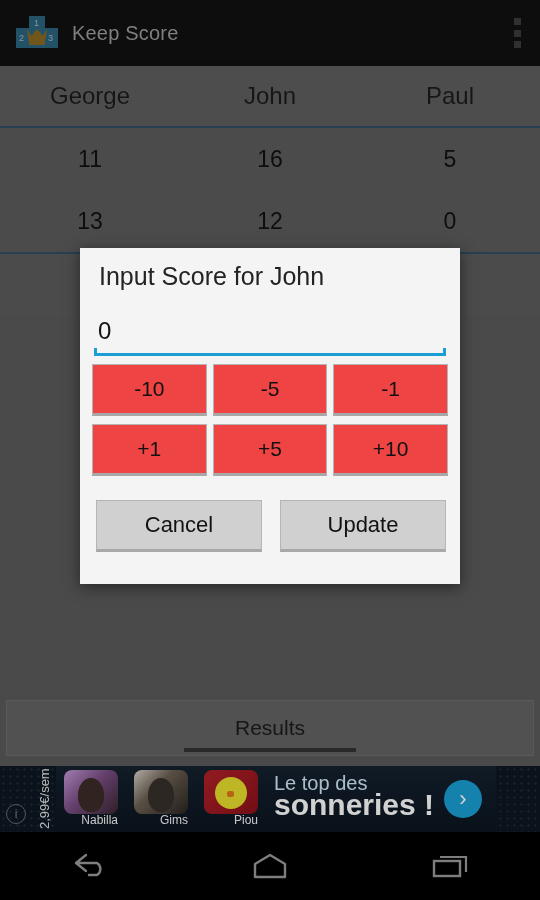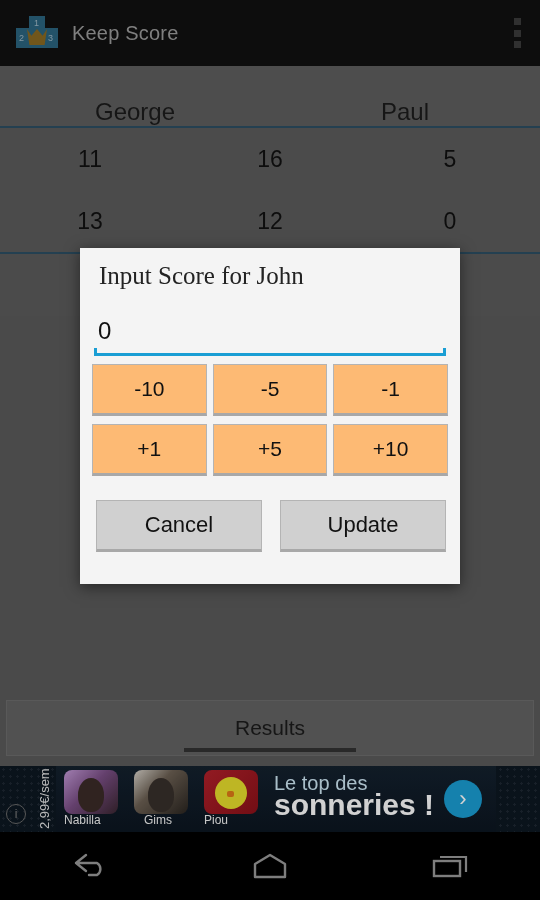--- a/index.html
+++ b/index.html
@@ -44,21 +44,21 @@
     align-items: center; cursor: pointer;
   }
   .overflow i { display: block; width: 7px; height: 7px; background: #3b3b3b; }
 
   
   .board { position: absolute; top: 66px; left: 0; width: 540px; height: 624px; }
   .row { display: flex; width: 100%; }
   .cell {
     flex: 1 1 0; text-align: center; color: #111; font-size: 23px;
   }
-  .head-row { height: 60px; align-items: flex-end; background: #5f5f5f; }
+  .head-row { height: 60px; align-items: center; background: #5f5f5f; }
   .head-row .cell { font-size: 24px; color: #1c1c1c; }
   .hr-line { height: 2px; width: 100%; background: #2d4f63; }
   .score-row { height: 62px; align-items: center; background: #5c5c5c; }
   .total-row { height: 62px; align-items: center; background: #5c5c5c; }
 
   
   .tabbar {
     position: absolute; left: 6px; top: 700px; width: 528px; height: 56px;
     background: #636363; border: 1px solid #6d6d6d;
     display: flex; align-items: center; justify-content: center;
@@ -108,24 +108,24 @@
   .face2 { background: #38302b; }
   .chick {
     position: absolute; left: 11px; top: 7px; width: 32px; height: 32px;
     border-radius: 50%; background: #e8df2c;
   }
   .chick:after {
     content: ""; position: absolute; left: 12px; top: 14px; width: 7px; height: 6px;
     background: #e07a17; border-radius: 2px;
   }
   .thumb-cap {
-    position: absolute; top: 47px; width: 54px; text-align: left;
+    position: absolute; top: 47px; width: 54px; text-align: right;
     color: #f2f2f2; font-size: 12px;
   }
-  .c1 { left: 8px; } .c2 { left: 88px; } .c3 { left: 148px; }
+  .c1 { left: 8px; } .c2 { left: 78px; } .c3 { left: 148px; }
   .ad-head {
     position: absolute; left: 218px; top: 6px; color: #cfe8f5;
     font-size: 20px; line-height: 22px;
   }
   .ad-head b { display: block; color: #ffffff; font-size: 30px; font-weight: bold; }
   .ad-arrow {
     position: absolute; right: 14px; top: 14px; width: 38px; height: 38px;
     border-radius: 50%; background: #1a9ed4; color: #fff; font-size: 22px;
     text-align: center; line-height: 37px;
   }
@@ -141,38 +141,38 @@
   .nav-home { transform: translate(-50%,-50%); }
   .nav-rec  { transform: translate(-50%,-50%); }
 
   
   .scrim { position: absolute; inset: 0; background: rgba(0,0,0,0.18); }
   .dialog {
     position: absolute; left: 80px; top: 248px; width: 380px; height: 336px;
     background: #f4f4f4; box-shadow: 0 3px 14px rgba(0,0,0,.5);
   }
   .dlg-title {
-    position: absolute; left: 19px; top: 14px; font-size: 25px; color: #232323; font-family: Liberation Serif, serif;
+    position: absolute; left: 19px; top: 14px; font-size: 25px; color: #232323;
   }
   .dlg-input-wrap { position: absolute; left: 14px; top: 64px; width: 352px; height: 44px; }
   .dlg-input {
     width: 100%; height: 38px; border: none; background: transparent;
     font-size: 24px; color: #111; font-family: "Liberation Sans", sans-serif;
     padding: 0 4px; outline: none;
   }
   .dlg-underline {
     position: absolute; left: 0; bottom: 0; width: 100%; height: 8px;
     border: 3px solid #1a9ed4; border-top: none;
   }
   .quickgrid {
     position: absolute; left: 12px; top: 116px; width: 356px;
     display: grid; grid-template-columns: repeat(3, 1fr); gap: 8px 6px;
   }
   .qbtn {
-    height: 52px; background: #fdba74; border: 1px solid #b4b4b4;
+    height: 52px; background: #ef4444; border: 1px solid #b4b4b4;
     border-bottom: 3px solid #a8a8a8; font-size: 21px; color: #111;
     font-family: "Liberation Sans", sans-serif; cursor: pointer;
   }
   .dlg-actions {
     position: absolute; left: 16px; top: 252px; width: 350px;
     display: flex; justify-content: space-between;
   }
   .abtn {
     width: 166px; height: 52px; background: #d0d0d0; border: 1px solid #b4b4b4;
     border-bottom: 3px solid #a8a8a8; font-size: 22px; color: #111;
@@ -198,20 +198,21 @@
     <div class="overflow">
       <i></i>
         <i></i>
         <i></i>
     </div>
   </div>
 
   <div class="board">
     <div class="row head-row">
       <div class="cell">George</div>
+      <div class="cell">John</div>
       <div class="cell">Paul</div>
     </div>
     <div class="hr-line"></div>
 
     <div class="row score-row">
       <div class="cell">11</div>
       <div class="cell">16</div>
       <div class="cell">5</div>
     </div>
     <div class="row score-row">

